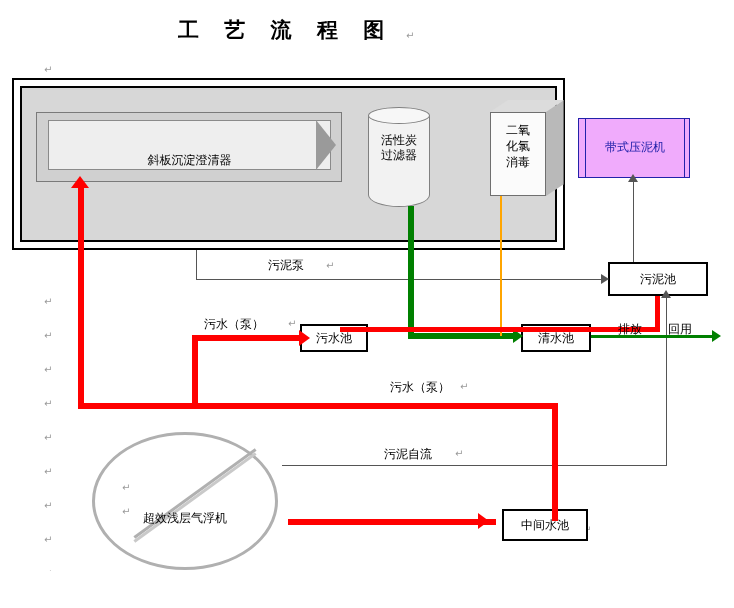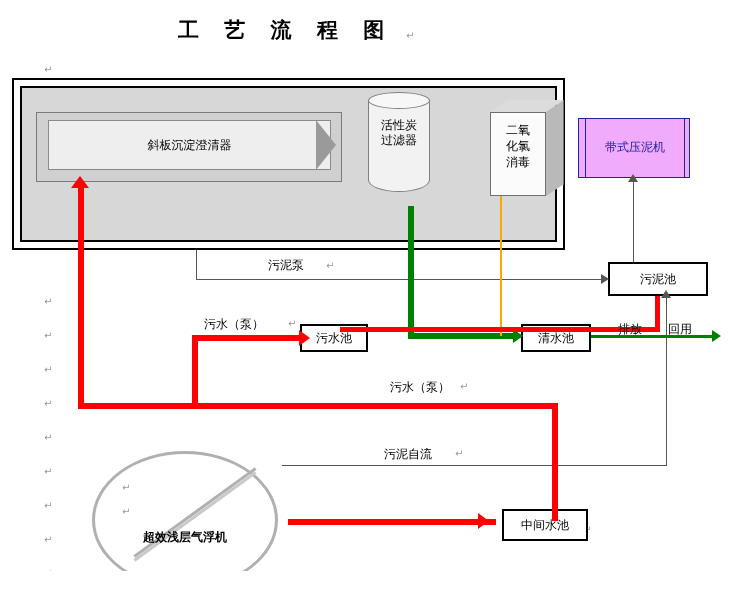--- a/index.html
+++ b/index.html
@@ -86,39 +86,39 @@
   .settler-inner {
     position: absolute;
     left: 48px;
     top: 120px;
     width: 283px;
     height: 50px;
     background: #eeeeee;
     border: 1px solid #8a8a8a;
     box-sizing: border-box;
     display: flex;
-    align-items: center;
+    align-items: flex-end;
     justify-content: center;
     font-size: 12px;
     color: #000;
   }
   .settler-tri {
     position: absolute;
     left: 316px;
     top: 120px;
     width: 0; height: 0;
     border-top: 25px solid transparent;
     border-bottom: 25px solid transparent;
     border-left: 20px solid #9a9a9a;
   }
   
   .cyl {
     position: absolute;
     left: 368px;
-    top: 92px;
+    top: 107px;
     width: 62px;
     height: 100px;
   }
   .cyl .body {
     position: absolute;
     left: 0; top: 8px;
     width: 62px; height: 92px;
     background: #f2f2f2;
     border: 1px solid #808080;
     border-radius: 0 0 31px 31px / 0 0 12px 12px;
@@ -207,24 +207,23 @@
     left: 0; top: 20px;
     width: 112px;
     text-align: center;
     font-size: 12px;
     color: #2222aa;
   }
   
   .circ {
     position: absolute;
     left: 92px;
-    top: 451px;
+    top: 432px;
     width: 186px;
     height: 138px;
-    font-weight: bold;
   }
   .circ .ring {
     position: absolute;
     left: 0; top: 0;
     width: 186px; height: 138px;
     border: 3px solid #b0b0b0;
     border-radius: 50%;
     box-sizing: border-box;
   }
   .circ .slash {

